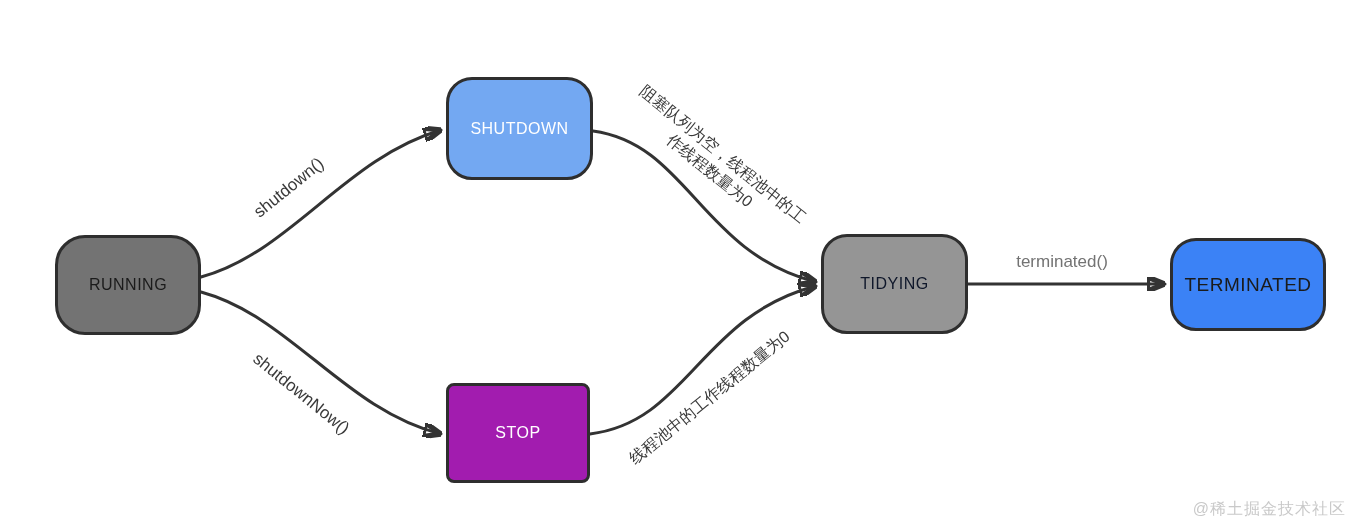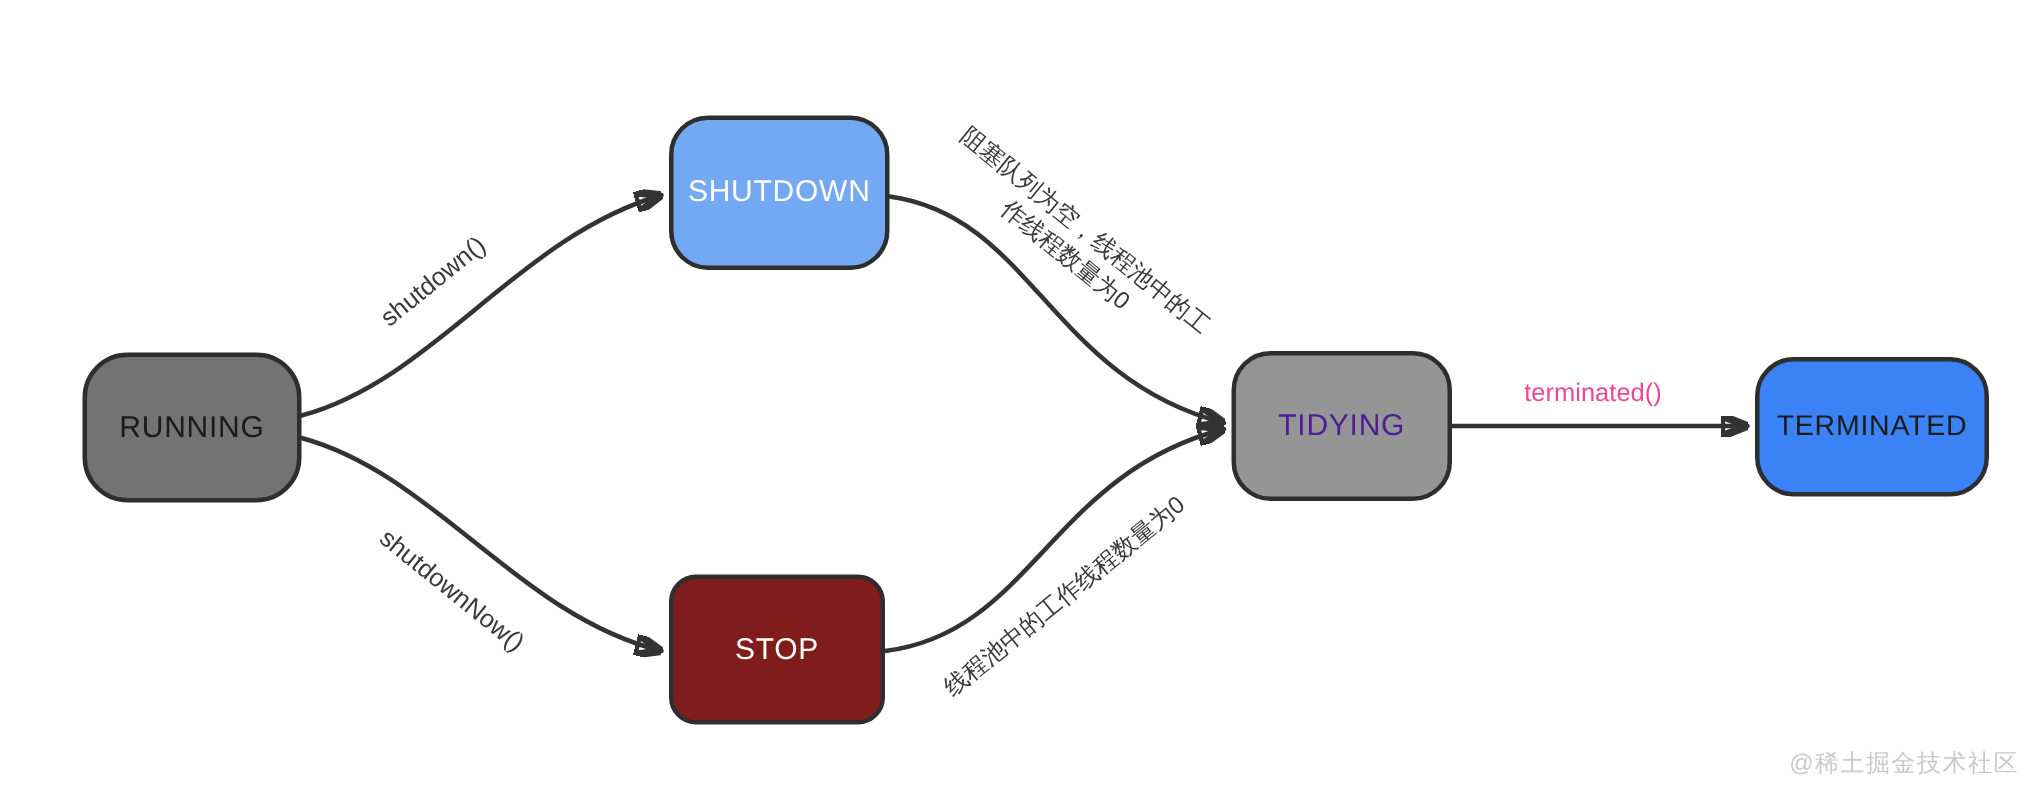--- a/index.html
+++ b/index.html
@@ -28,21 +28,21 @@
     stroke-width: 3;
     stroke-linecap: round;
   }
   .node {
     position: absolute;
     display: flex;
     align-items: center;
     justify-content: center;
     border: 3px solid #2e2e2e;
     box-sizing: border-box;
-    font-size: 20px;
+    font-size: 16px;
     letter-spacing: 0.5px;
   }
   .node-running    { left: 55px;  top: 235px; width: 146px; height: 100px; border-radius: 30px; }
   .node-shutdown   { left: 446px; top: 77px;  width: 147px; height: 103px; border-radius: 26px; }
   .node-stop       { left: 446px; top: 383px; width: 144px; height: 100px; border-radius: 8px;  }
   .node-tidying    { left: 821px; top: 234px; width: 147px; height: 100px; border-radius: 26px; }
   .node-terminated { left: 1170px; top: 238px; width: 156px; height: 93px; border-radius: 26px; font-size: 19px; }
   .edge-label {
     position: absolute;
     color: #3a3a3a;
@@ -65,21 +65,21 @@
     text-align: center;
   }
   .lbl-cn2 {
     left: 710px; top: 398px;
     transform: translate(-50%, -50%) rotate(-39deg);
     font-size: 16px;
   }
   .lbl-terminated {
     left: 1062px; top: 262px;
     transform: translate(-50%, -50%);
-    color: #ec4899;
+    color: #737373;
   }
   .watermark {
     position: absolute;
     right: 14px;
     bottom: 10px;
     font-size: 16px;
     color: #c9c9c9;
     letter-spacing: 1px;
   }
 </style>
@@ -102,25 +102,25 @@
   </svg>
 
   <div class="node node-running" style="background-color: #737373; color: rgb(27, 27, 27);">
     <span>RUNNING</span>
   </div>
 
   <div class="node node-shutdown" style="background-color: rgb(115, 168, 242); color: rgb(255, 255, 255);">
     <span>SHUTDOWN</span>
   </div>
 
-  <div class="node node-stop" style="background-color: #7f1d1d; color: rgb(255, 255, 255); border-radius: 18px;">
+  <div class="node node-stop" style="background-color: #a21caf; color: rgb(255, 255, 255);">
     <span>STOP</span>
   </div>
 
-  <div class="node node-tidying" style="background-color: rgb(149, 149, 149); color: #4c1d95;">
+  <div class="node node-tidying" style="background-color: rgb(149, 149, 149); color: #0f172a;">
     <span>TIDYING</span>
   </div>
 
   <div class="node node-terminated" style="background-color: #3b82f6; color: rgb(27, 27, 27);">
     <span>TERMINATED</span>
   </div>
 
   <div class="edge-label lbl-shutdown">shutdown()</div>
 
   <div class="edge-label lbl-shutdownnow">shutdownNow()</div>

